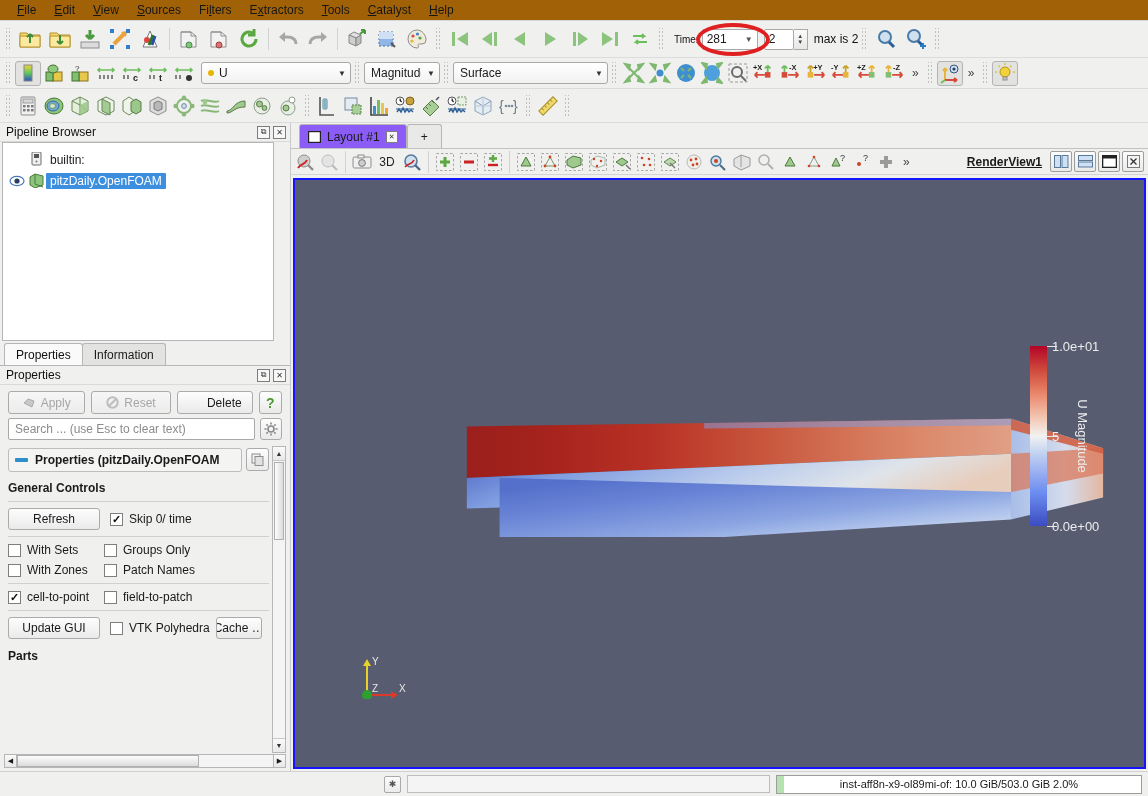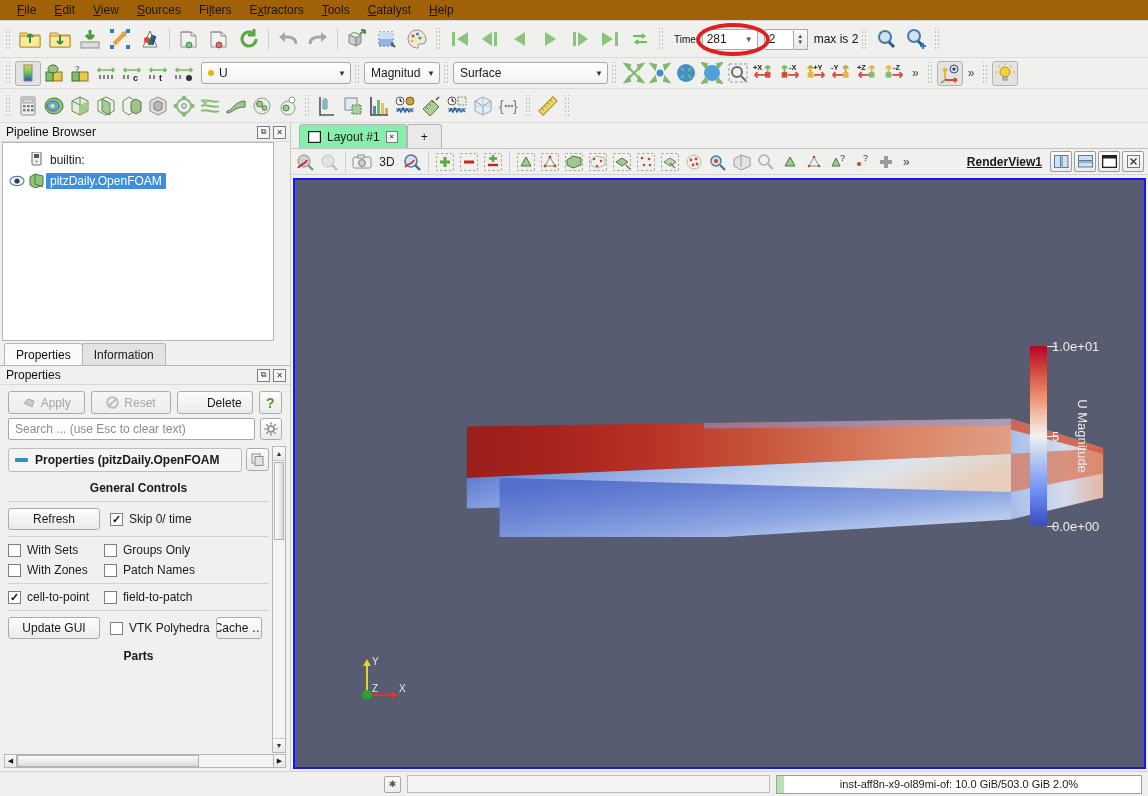--- a/index.html
+++ b/index.html
@@ -90,21 +90,21 @@
     font-size:12px; flex:none; cursor:pointer;
   }
   .combo .cval { overflow:hidden; white-space:nowrap; text-overflow:clip; }
   .combo .carrow { margin-left:auto; padding-left:6px; font-size:8px; color:#333; }
   .combo.arr  { width:150px; }
   .combo.comp { width:76px; }
   .combo.rep  { width:155px; }
   .ptdot { width:6px; height:6px; border-radius:50%; background:#e8b500; margin-right:5px; flex:none; }
 
   
-  .body { flex:1; display:flex; min-height:0;text-align:center; }
+  .body { flex:1; display:flex; min-height:0; }
   .leftcol { width:291px; min-width:291px; display:flex; flex-direction:column;
              background:#f0f0ef; border-right:1px solid #c9c9c9; }
 
   .panel-header {
     height:19px; background:#f0f0ef; display:flex; align-items:center;
     padding:0 4px 0 6px; font-size:12px; border-bottom:1px solid #dadada;
   }
   .panel-header .ptitle { color:#101010; }
   .panel-header .pbtns { margin-left:auto; display:flex; gap:3px; }
   .pbtn { width:13px; height:13px; border:1px solid #7d7d7d; background:#f7f7f7;
@@ -181,21 +181,21 @@
            display:flex; align-items:center; justify-content:center; flex:none; }
   .cbbox .tick { font-size:11px; line-height:11px; color:#111; font-weight:bold; }
   .col1 { width:96px; flex:none; }
   .btn.sm { height:22px; font-size:12px; }
 
   
   .rightcol { flex:1; display:flex; flex-direction:column; min-width:0; background:#f0f0ef; }
   .layout-tabs { height:25px; display:flex; align-items:flex-end; padding-left:8px;
                  background:#f0f0ef; }
   .ltab { height:24px; display:flex; align-items:center; gap:6px; padding:0 8px;
-          border:1px solid #b6b6b6; border-bottom:none; background:#86efac;
+          border:1px solid #b6b6b6; border-bottom:none; background:#8b5cf6;
           border-radius:3px 3px 0 0; font-size:12px; cursor:pointer; }
   .ltab.plus { padding:0 13px; background:#e9e9e7; }
   .tabclose { width:12px; height:12px; border:1px solid #7d7d7d; background:#f7f7f7;
               display:flex; align-items:center; justify-content:center; font-size:7px;
               color:#333; cursor:pointer; }
 
   .viewtoolbar { height:27px; display:flex; align-items:center; background:#f0f0ef;
                  border-top:1px solid #c3c3c3; border-bottom:1px solid #d4d4d4; padding:0 2px; }
   .vtbtn { width:24px; height:23px; display:flex; align-items:center; justify-content:center;
            flex:none; cursor:pointer; }

